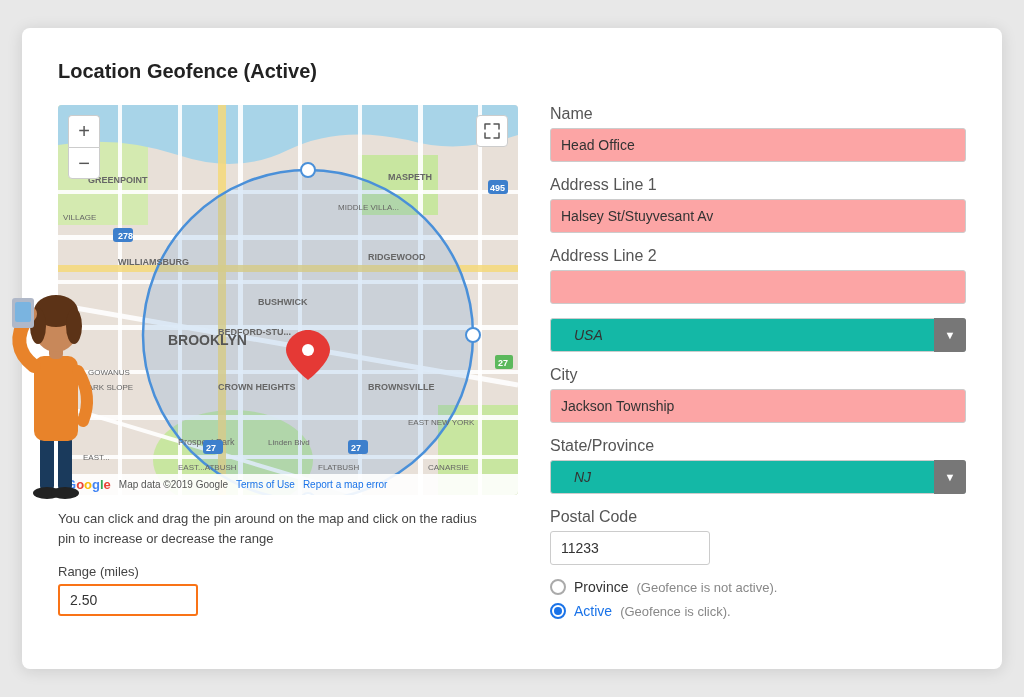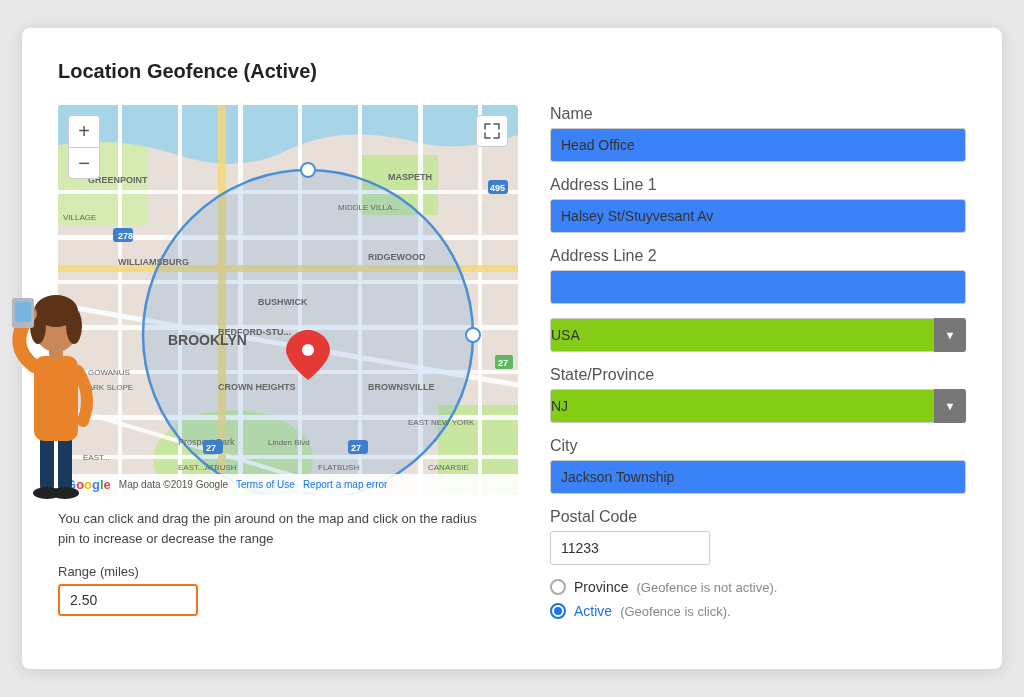--- a/index.html
+++ b/index.html
@@ -166,37 +166,38 @@
       color: #555;
       margin-bottom: 5px;
     }
     .form-input {
       width: 100%;
       padding: 8px 10px;
       border: 1px solid #ccc;
       border-radius: 3px;
       font-size: 14px;
       color: #333;
-      background: #3b82f6;
+      background: #fca5a5;
     }
     .form-select-wrap {
       position: relative;
       width: 100%;
     }
     .form-select {
       width: 100%;
-      padding: 8px 32px 8px 0;
+      padding: 8px 32px 8px 23px;
       border: 1px solid #ccc;
       border-radius: 3px;
       font-size: 14px;
       color: #333;
-      background: #84cc16;
+      background: #14b8a6;
       appearance: none;
       -webkit-appearance: none;
       cursor: pointer;
+      font-style: italic;
     }
     .select-arrow {
       position: absolute;
       right: 0;
       top: 0;
       bottom: 0;
       width: 32px;
       background: #777;
       display: flex;
       align-items: center;
@@ -429,39 +430,39 @@
             <option>USA</option>
             <option>Canada</option>
             <option>UK</option>
             <option>Australia</option>
           </select>
           <div class="select-arrow"></div>
         </div>
       </div>
 
       <div class="form-group">
+        <label class="form-label">City</label>
+        <input class="form-input" type="text" value="Jackson Township" style="">
+      </div>
+
+      <div class="form-group">
         <label class="form-label">State/Province</label>
         <div class="form-select-wrap">
           <select class="form-select">
             <option>NJ</option>
             <option>NY</option>
             <option>CA</option>
             <option>TX</option>
             <option>FL</option>
           </select>
           <div class="select-arrow"></div>
         </div>
       </div>
 
       <div class="form-group">
-        <label class="form-label">City</label>
-        <input class="form-input" type="text" value="Jackson Township" style="">
-      </div>
-
-      <div class="form-group">
         <label class="form-label">Postal Code</label>
         <input class="postal-input" type="text" value="11233" style="">
       </div>
 
       <div class="form-group status-section">
         <div class="radio-option">
           <div class="radio-inactive-dot"></div>
           <span class="radio-label">Province</span>
           <span class="radio-hint">(Geofence is not active).</span>
         </div>

